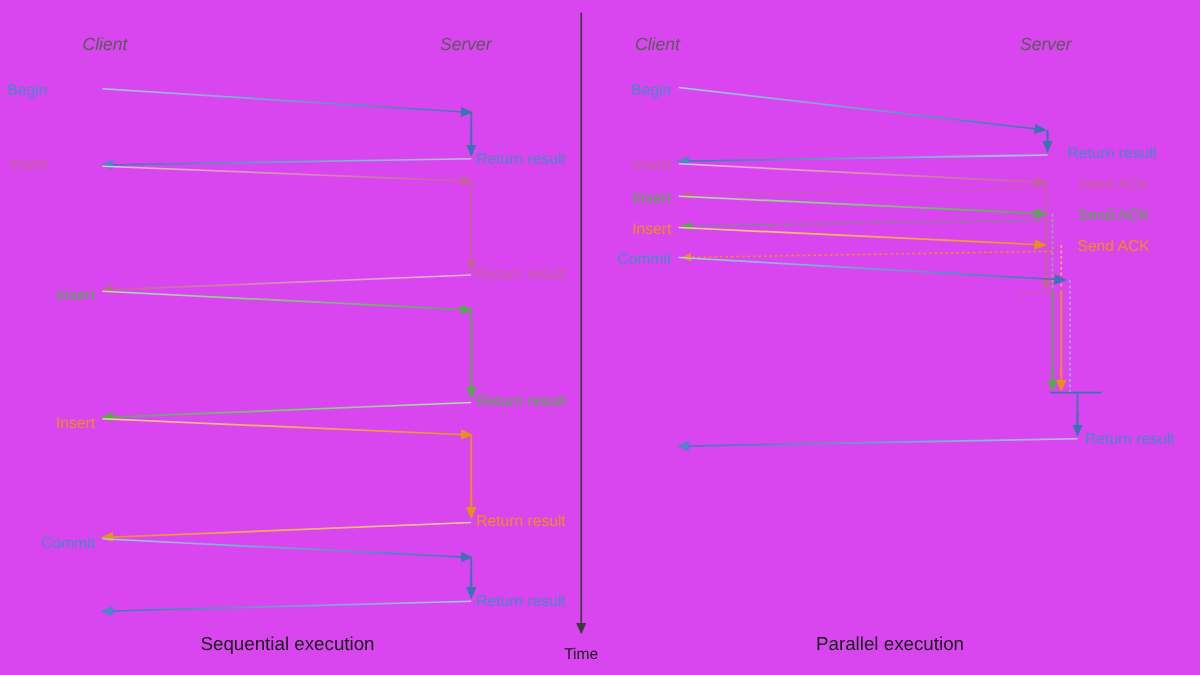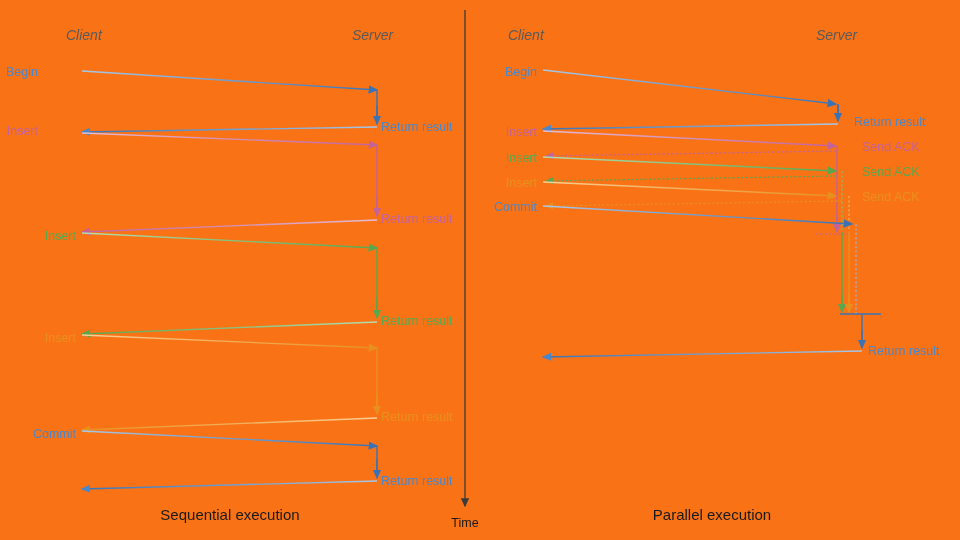--- a/index.html
+++ b/index.html
@@ -10,21 +10,21 @@
   body {
     width: 960px;
     height: 540px;
     overflow: hidden;
     font-family: "Liberation Sans", sans-serif;
   }
   #stage {
     position: relative;
     width: 960px;
     height: 540px;
-    background: #f97316;
+    background: #d946ef;
   }
   svg#diagram {
     position: absolute;
     left: 0;
     top: 0;
     width: 960px;
     height: 540px;
     display: block;
   }
   .lane-title {

